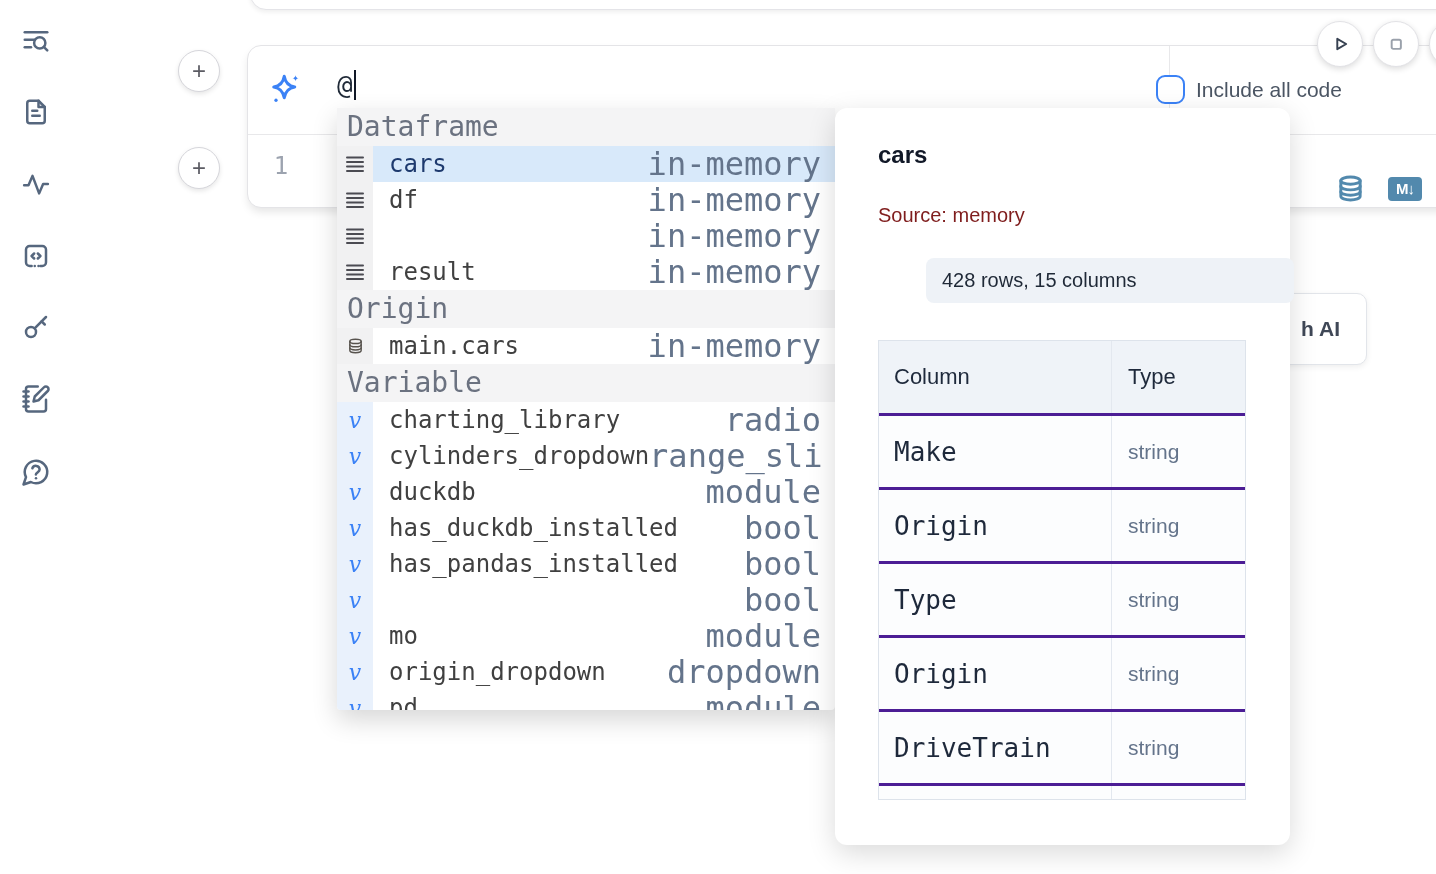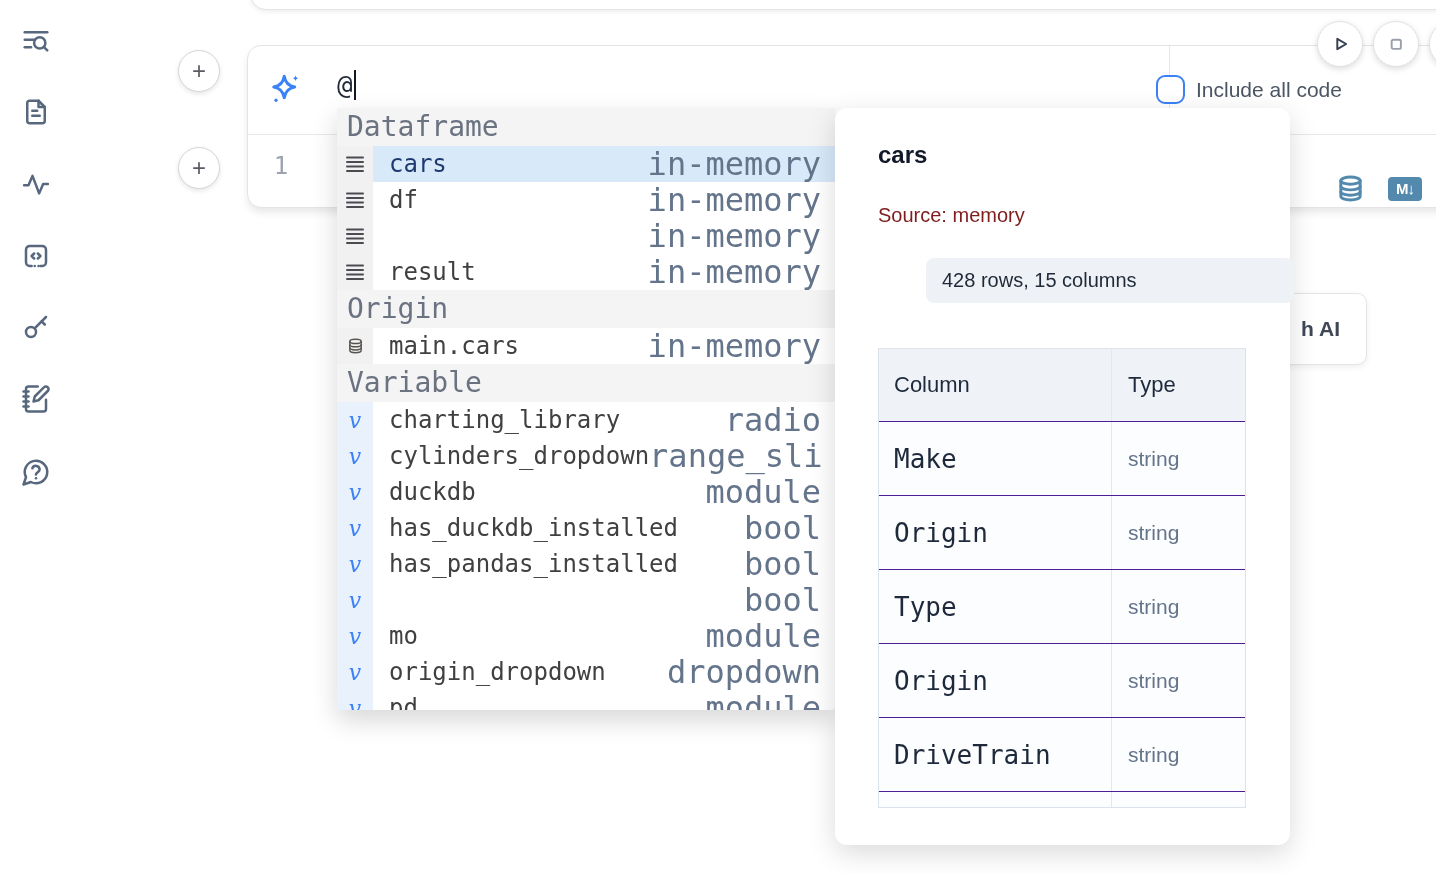--- a/index.html
+++ b/index.html
@@ -68,23 +68,23 @@
   .dd-type { margin-left:auto; padding-right:14px; font-size:32px; color:#64748b; white-space:pre; }
   .var-glyph { font-family:"DejaVu Serif",serif; font-style:italic; font-size:22px; color:var(--accent,#3b82f6); }
 
   
   .preview { position:absolute; left:835px; top:108px; width:455px; height:737px; background:#fff;
     border-radius:12px; box-shadow:0 8px 28px rgba(0,0,0,.15); z-index:10; }
   .pv-title { position:absolute; left:43px; top:33px; font-size:24px; font-weight:bold; color:#111827; }
   .pv-source { position:absolute; left:43px; top:96px; font-size:20px; color:#7f1d1d; }
   .pv-badge { position:absolute; left:43px; top:150px; width:368px; height:45px; background:#eef2f7;
     border-radius:8px; font-size:20px; color:#1f2937; line-height:45px; padding-left:16px;margin-left:48px; }
-  .pv-table { position:absolute; left:43px; top:240px; width:368px; height:460px; overflow:hidden;
+  .pv-table { position:absolute; left:43px; top:232px; width:368px; height:460px; overflow:hidden;
     border:1px solid #dde3eb; }
-  .pv-tr { display:flex; height:74px; border-top:1px solid #4c1d95; background:#fcfdfe; }
+  .pv-tr { display:flex; height:74px; border-top:3px solid #4c1d95; background:#fcfdfe; }
   .pv-tr.head { height:72px; background:#eff3f8; border-top:none; }
   .pv-c1 { width:233px; border-right:1px solid #e3e8ef; display:flex; align-items:center; padding-left:15px; }
   .pv-c2 { flex:1; display:flex; align-items:center; padding-left:16px; }
   .pv-tr.head .pv-c1, .pv-tr.head .pv-c2 { font-size:22px; color:#1e293b; }
   .pv-col-name { font-family:"DejaVu Sans Mono","Liberation Mono",monospace; font-size:26px; color:#1e293b; }
   .pv-col-type { font-size:21px; color:#64748b; }
 
   
   .ai-btn { position:absolute; left:1245px; top:293px; width:122px; height:72px; background:#fff;
     border:1px solid #e2e5ea; border-radius:10px; box-shadow:0 2px 6px rgba(0,0,0,.07); z-index:4;

